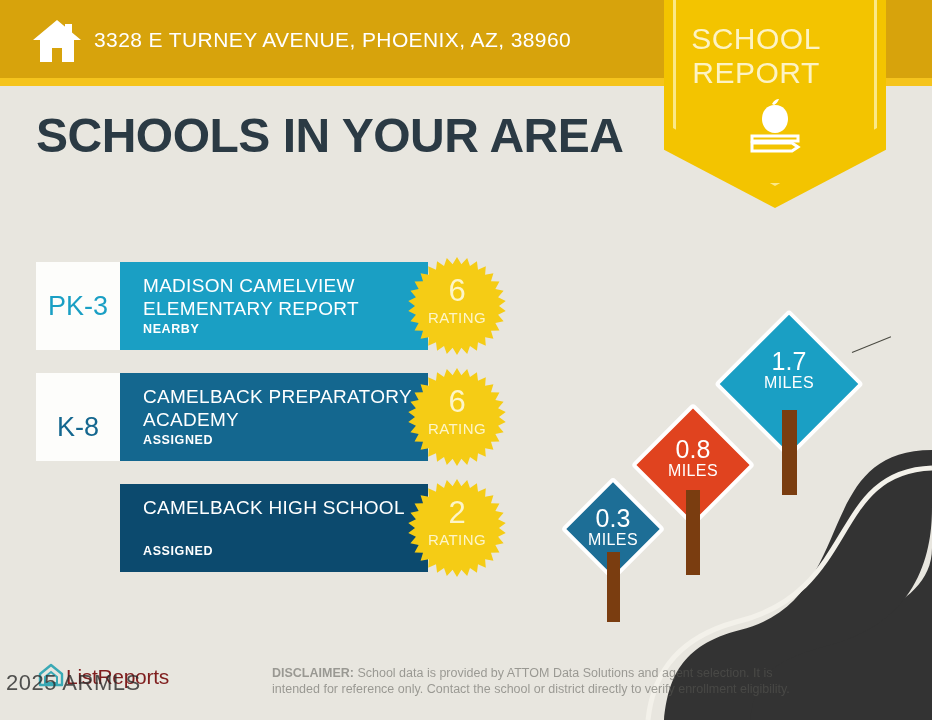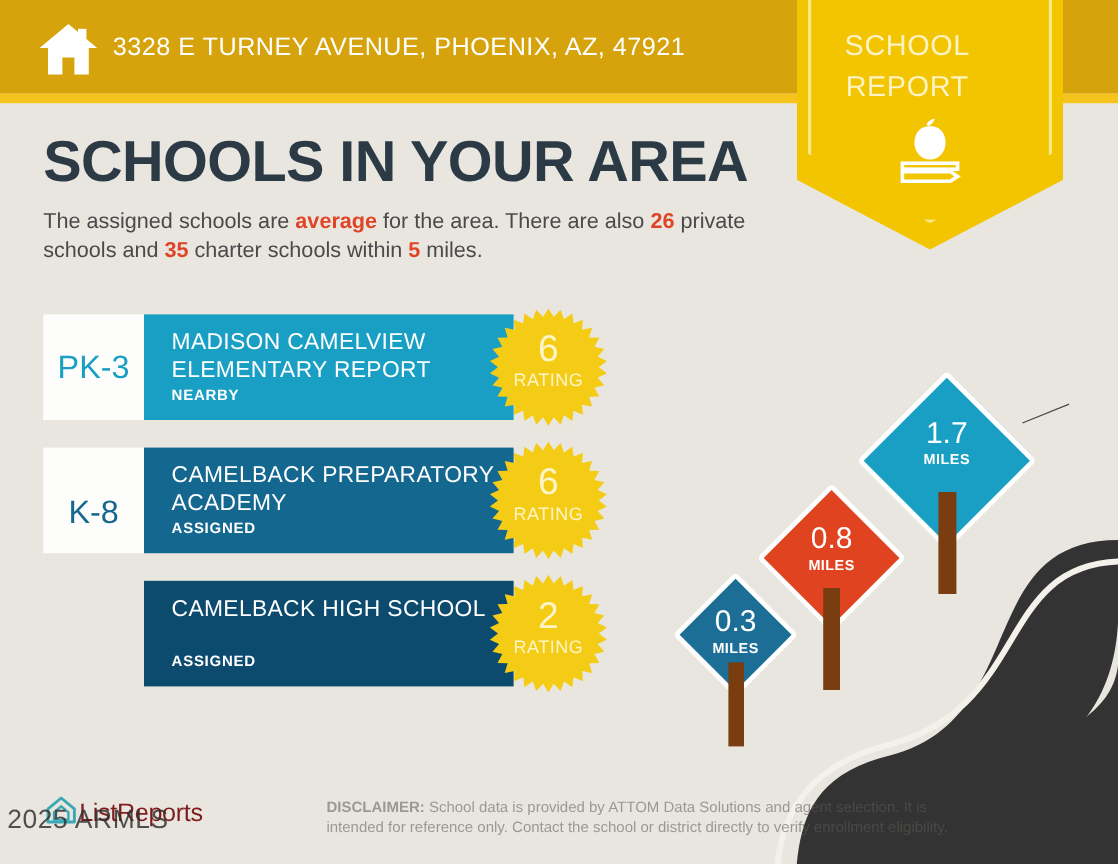--- a/index.html
+++ b/index.html
@@ -58,21 +58,21 @@
     -webkit-clip-path: polygon(0 0, 100% 0, 100% 71%, 50% 100%, 0 71%);
     clip-path: polygon(0 0, 100% 0, 100% 71%, 50% 100%, 0 71%);
     z-index:9;
     pointer-events:none;
   }
   .banner-title {
     position:absolute; left:664px; top:22px;
     width:184px;
     text-align:center;
     color:#fdf3c4;
-    font-size:24px; line-height:34px;
+    font-size:30px; line-height:34px;
     letter-spacing:0.5px;
     z-index:10;
   }
   .banner-art {
     position:absolute; left:740px; top:96px;
     width:70px; height:58px;
     z-index:10;
   }
 
   
@@ -164,21 +164,21 @@
     border-radius:4px;
   }
   .sign-label {
     position:absolute;
     text-align:center;
     color:#ffffff;
     z-index:4;
     pointer-events:none;
   }
   .sign-num { display:block; font-size:25px; line-height:26px; }
-  .sign-unit { display:block; font-size:12px; line-height:18px; letter-spacing:0.4px;font-weight:bold; }
+  .sign-unit { display:block; font-size:16px; line-height:18px; letter-spacing:0.4px; }
 
   
   #sign0-face { left:576px; top:492px; width:74px; height:74px; background:#1d6e96; }
   #sign0-post { left:607px; top:552px; width:13px; height:70px; }
   #sign0-label{ left:576px; top:505px; width:74px; }
   
   #sign1-face { left:649px; top:421px; width:88px; height:88px; background:#e0431f; }
   #sign1-post { left:686px; top:490px; width:14px; height:85px; }
   #sign1-label{ left:649px; top:436px; width:88px; }
   
@@ -226,41 +226,38 @@
 
   <div class="header"></div>
   <div class="header-strip"></div>
 
   <div class="house-icon">
     <svg viewBox="0 0 52 46" width="52" height="46">
       <path d="M26 2 L50 22 L43 22 L43 44 L31 44 L31 30 L21 30 L21 44 L9 44 L9 22 L2 22 Z" fill="#ffffff"></path>
       <rect x="34" y="6" width="7" height="11" fill="#ffffff"></rect>
     </svg>
   </div>
-  <div class="header-address">3328 E TURNEY AVENUE, PHOENIX, AZ, 47921</div>
+  <div class="header-address">3328 E TURNEY AVENUE, PHOENIX, AZ, 38960</div>
 
   <div class="banner"></div>
   <div class="banner-inner"></div>
   <div class="banner-title">
     <div>SCHOOL</div>
     <div>REPORT</div>
   </div>
   <div class="banner-art">
     <svg viewBox="0 0 70 58" width="70" height="58">
       <path d="M32 8 C34 4 37 3 39 3 C38 6 36 8 34 9 Z" fill="#ffffff"></path>
       <path d="M35 9 C44 9 48 16 48 23 C48 30 43 37 35 37 C27 37 22 30 22 23 C22 16 26 9 35 9 Z" fill="#ffffff"></path>
       <rect x="12" y="40" width="46" height="5" fill="none" stroke="#ffffff" stroke-width="3"></rect>
       <path d="M12 47 h40 l6 4 -6 4 h-40 z" fill="none" stroke="#ffffff" stroke-width="3"></path>
     </svg>
   </div>
 
   <div class="page-title">SCHOOLS IN YOUR AREA</div>
-  <div class="intro">
-    <span>The assigned schools are </span><b>average</b><span> for the area. There are also </span><b>26</b><span> private schools and </span><b>35</b><span> charter schools within </span><b>5</b><span> miles.</span>
-  </div>
 
   <div class="school-row r0">
     <div class="grade-box">
       <span class="grade-text" id="grade0" style="color: rgb(26, 159, 196);">PK-3</span>
     </div>
     <div class="bar" id="bar0" style="background: rgb(26, 159, 196);">
       <div class="bar-name">MADISON CAMELVIEW ELEMENTARY REPORT</div>
       <div class="bar-sub">NEARBY</div>
     </div>
   </div>

